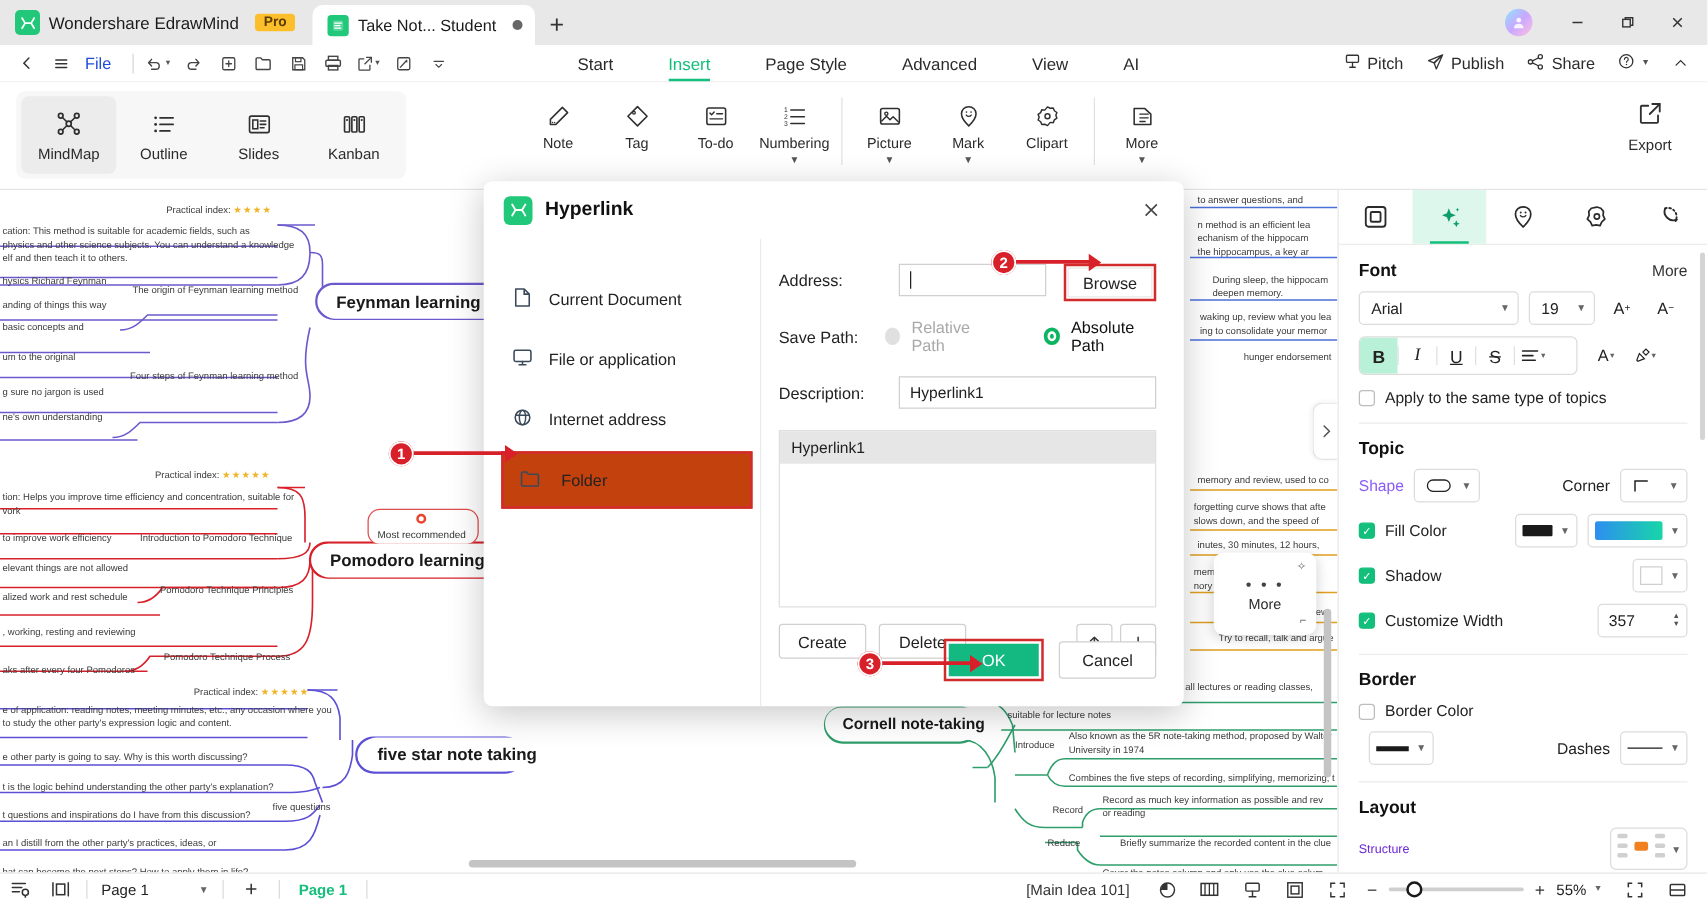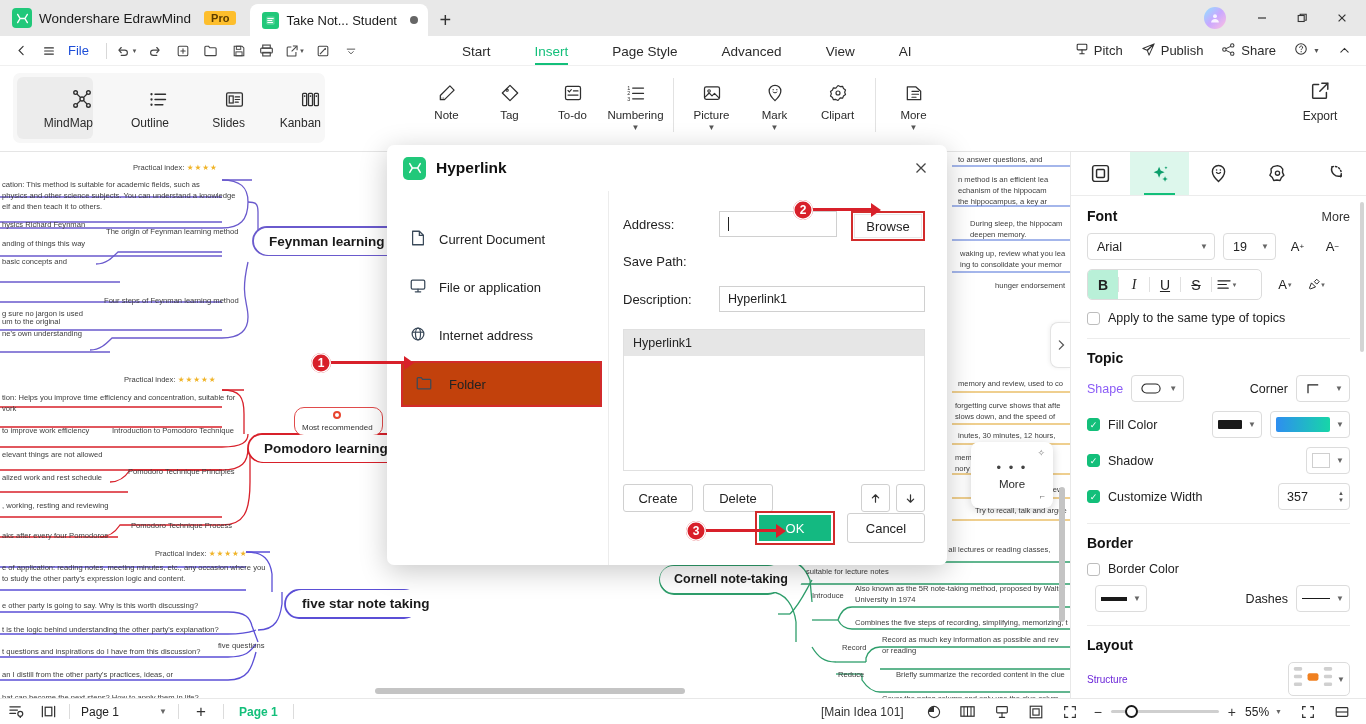--- a/index.html
+++ b/index.html
@@ -98,21 +98,21 @@
   .ribbon {
     position: absolute; top: 66px; left: 0; width: 1366px; height: 86px;
     background: #fff; border-bottom: 1px solid #e5e5e5;
   }
   .view-group {
     position: absolute; left: 13px; top: 7px; height: 70px;
     background: #f7f7f7; border-radius: 7px; display: flex; align-items: center; padding: 0 4px;
   }
   .rbtn {
     width: 76px; height: 62px; display: flex; flex-direction: column;
-    align-items: flex-end; justify-content: center; gap: 4px;
+    align-items: center; justify-content: center; gap: 4px;
     border-radius: 6px;
   }
   .rbtn.sel { background: #ececec; }
   .rbtn-ico { height: 26px; display: flex; align-items: center; justify-content: center; color: #2f2f2f; }
   .rbtn-lbl { font-size: 12px; color: #2b2b2b; }
   .ribbon-mid {
     position: absolute; left: 415px; top: 6px; height: 74px;
     display: flex; align-items: flex-start;
   }
   .ritem {
@@ -761,21 +761,21 @@
       <span>Practical index:</span>
       <span class="stars">★★★★</span>
     </div>
     <div class="mm-sub" style="left:2px; top:27px; width:260px; white-space:normal;">
       <span>cation: This method is suitable for academic fields, such as</span><br><span>physics and other science subjects. You can understand a knowledge</span><br><span>elf and then teach it to others.</span>
     </div>
     <div class="mm-sub" style="left:2px; top:67px;">hysics Richard Feynman</div>
     <div class="mm-sub" style="left:106px; top:74px;">The origin of Feynman learning method</div>
     <div class="mm-sub" style="left:2px; top:86px;">anding of things this way</div>
     <div class="mm-sub" style="left:2px; top:104px;">basic concepts and</div>
-    <div class="mm-sub" style="left:2px; top:128px;margin-top:36px;">um to the original</div>
+    <div class="mm-sub" style="left:2px; top:128px;">um to the original</div>
     <div class="mm-sub" style="left:104px; top:143px;">Four steps of Feynman learning method</div>
     <div class="mm-sub" style="left:2px; top:156px;">g sure no jargon is used</div>
     <div class="mm-sub" style="left:2px; top:176px;">ne's own understanding</div>
     <div class="mm-node" style="left:255px; top:76px; color:#1a1a1a;">Feynman learning method</div>
 
     <div class="mm-sub" style="left:124px; top:222px;">
       <span>Practical index:</span>
       <span class="stars">★★★★★</span>
     </div>
     <div class="mm-sub" style="left:2px; top:240px; width:250px; white-space:normal;">
@@ -1126,20 +1126,30 @@
         <div class="frow" style="position:relative;">
           <span class="flabel">Address:</span>
           <div class="finput caret" style="margin-right:88px;" placeholder=""></div>
           <div class="browse-wrap">
             <div class="browse-btn">Browse</div>
           </div>
         </div>
 
         <div class="frow">
           <span class="flabel">Save Path:</span>
+          <div class="radio-grp">
+            <label class="radio" style="color:#a8a8a8;">
+              <span class="rdot"></span>
+              <span>Relative Path</span>
+            </label>
+            <label class="radio" style="color:#111;">
+              <span class="rdot on"></span>
+              <span>Absolute Path</span>
+            </label>
+          </div>
         </div>
 
         <div class="frow">
           <span class="flabel">Description:</span>
           <div class="finput">
             <span>Hyperlink1</span>
           </div>
         </div>
 
         <div class="listbox">

